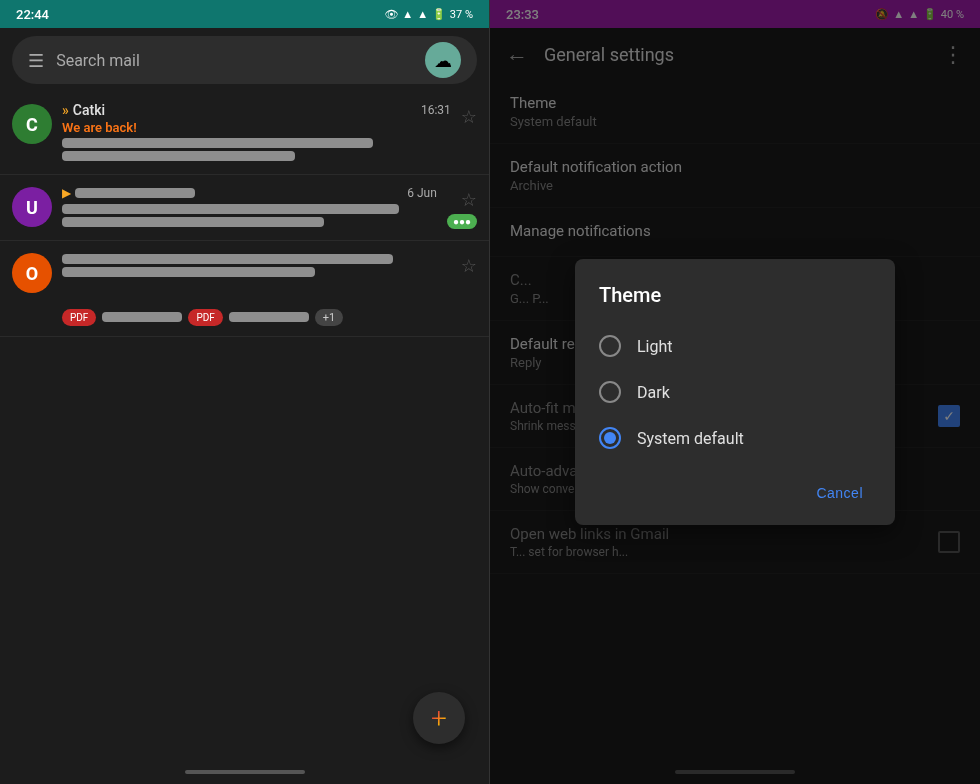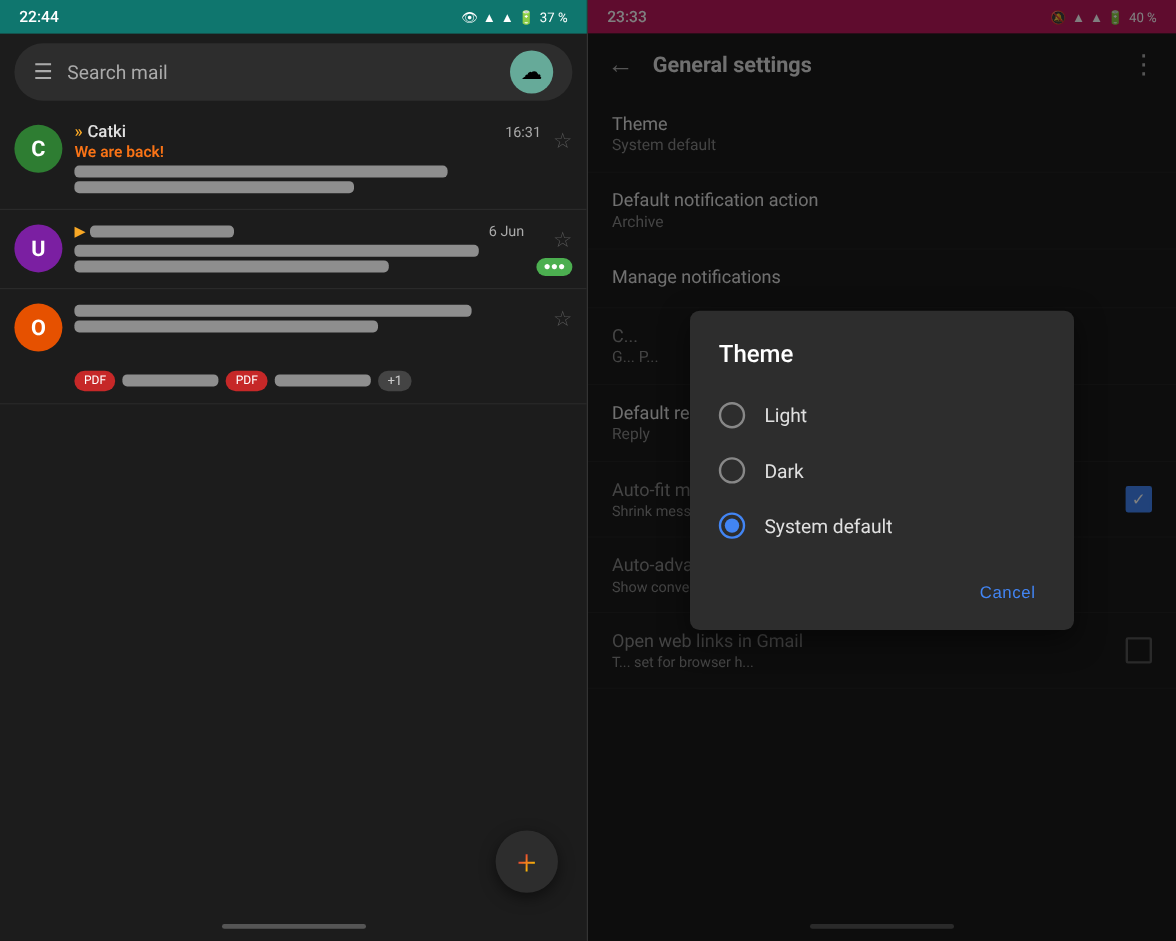--- a/index.html
+++ b/index.html
@@ -226,21 +226,21 @@
       width: 490px;
       height: 784px;
       background: #1a1a1a;
       display: flex;
       flex-direction: column;
       position: relative;
     }
 
     .status-bar-right {
       height: 28px;
-      background: #be185d;
+      background: #a21caf;
       display: flex;
       align-items: center;
       justify-content: space-between;
       padding: 0 16px;
     }
 
     .toolbar {
       height: 52px;
       display: flex;
       align-items: center;
@@ -249,21 +249,21 @@
       background: #1a1a1a;
     }
     .toolbar-back {
       color: #aaa;
       font-size: 22px;
       padding: 8px;
     }
     .toolbar-title {
       color: #e0e0e0;
       font-size: 18px;
-      font-weight: 700;
+      font-weight: 400;
       flex: 1;
     }
     .toolbar-more {
       color: #aaa;
       font-size: 22px;
       padding: 8px;
     }
 
     .settings-list {
       flex: 1;

